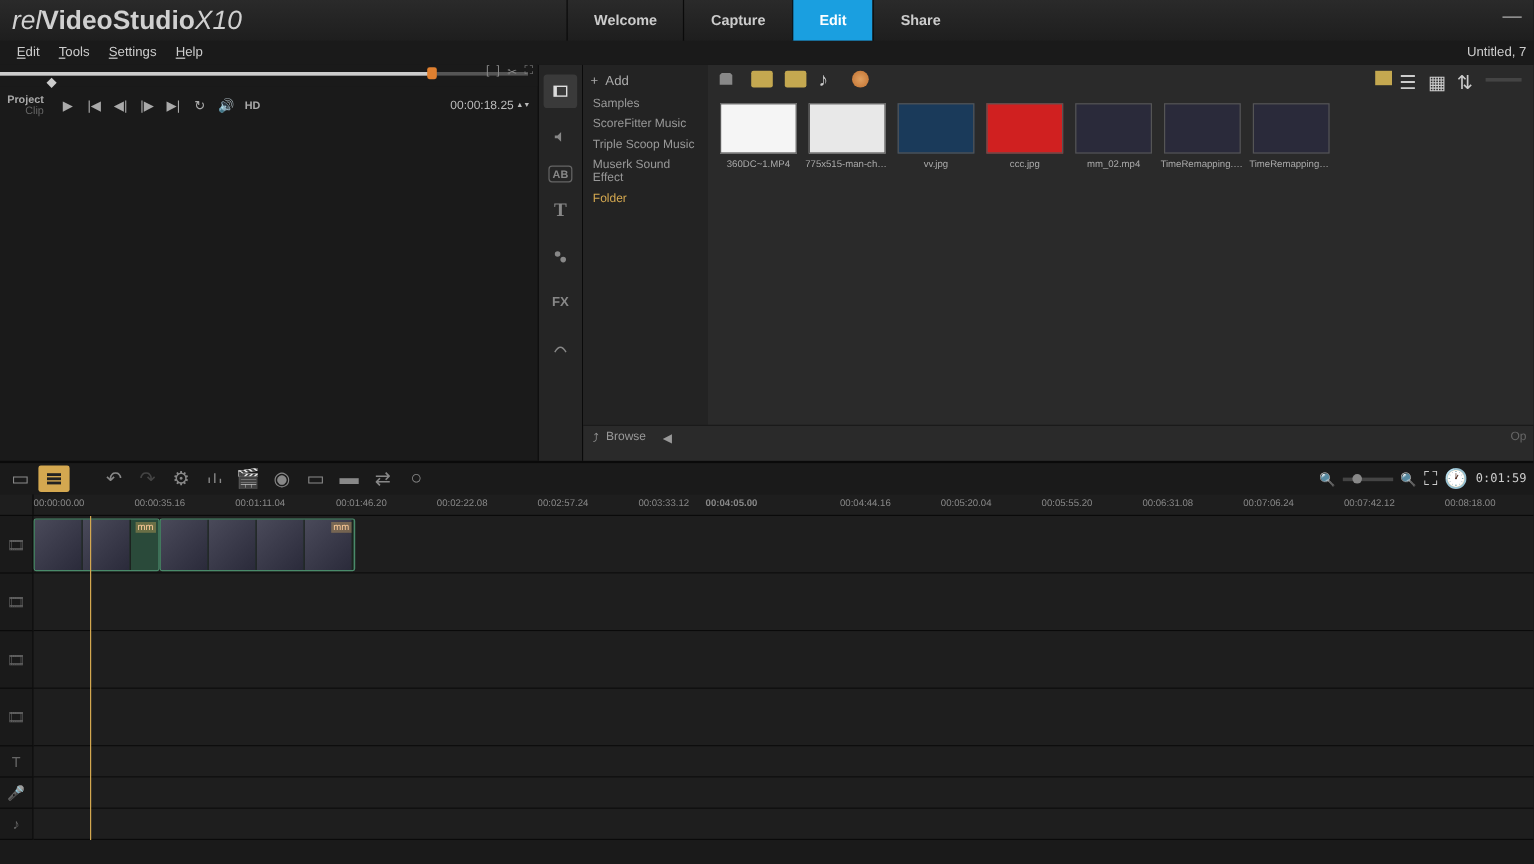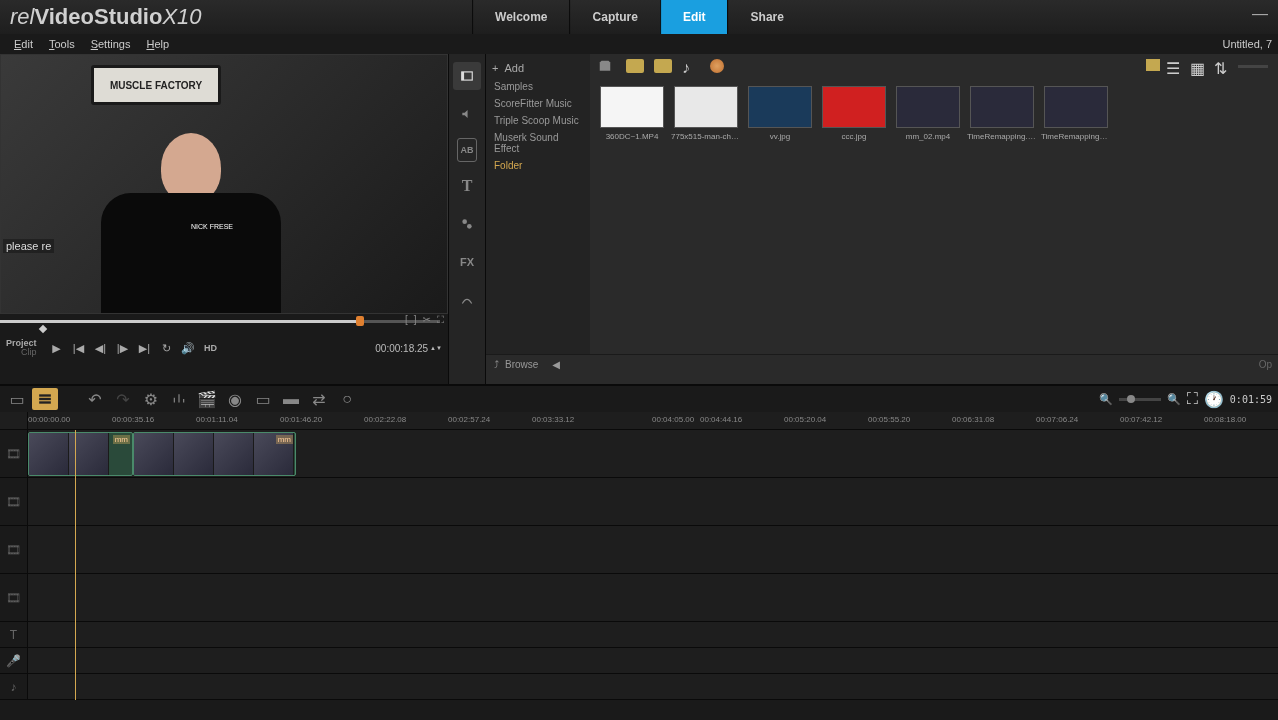--- a/index.html
+++ b/index.html
@@ -116,31 +116,20 @@
       <div class="menu-item"><span class="ul">T</span>ools</div>
       <div class="menu-item"><span class="ul">S</span>ettings</div>
       <div class="menu-item"><span class="ul">H</span>elp</div>
     </div>
   <div class="doc-title">Untitled, 7</div>
 </div>
 
 <div class="main">
 
   <div class="preview-panel">
-    <div class="preview-video">
-      <div class="preview-img">
-        <div class="muscle-factory">MUSCLE FACTORY</div>
-        <div class="person">
-          <div class="person-head"></div>
-          <div class="person-body"></div>
-          <div class="shirt-text">NICK FRESE</div>
-        </div>
-        <div style="position:absolute;bottom:60px;left:2px;color:#ddd;font-size:11px;background:rgba(0,0,0,0.3);padding:1px 3px">please re</div>
-      </div>
-    </div>
     <div class="scrub-bar">
       <div class="scrub-track"></div>
       <div class="scrub-fill"></div>
       <div class="scrub-handle"></div>
       <div style="position:absolute;left:40px;top:12px;width:6px;height:6px;background:#ccc;transform:rotate(45deg)"></div>
       <div class="scrub-icons">
         <span>[</span>
         <span>]</span>
         <span>✂</span>
         <span>⛶</span>
@@ -171,21 +160,21 @@
         <svg viewBox="0 0 24 24">
           <rect x="3" y="5" width="18" height="14" fill="none" stroke="currentColor" stroke-width="2"></rect>
           <rect x="3" y="5" width="4" height="14" fill="currentColor"></rect>
         </svg>
       </div>
     <div class="side-btn">
         <svg viewBox="0 0 24 24">
           <path d="M4 10v4h4l5 5V5l-5 5H4z" fill="currentColor"></path>
         </svg>
       </div>
-    <div class="side-btn" style="font-size:9px;font-weight:bold;border:1px solid #666;width:20px;height:24px;align-items:center">AB</div>
+    <div class="side-btn" style="font-size:9px;font-weight:bold;border:1px solid #666;width:20px;height:14px;align-items:center">AB</div>
     <div class="side-btn" style="font-size:16px;font-weight:bold;font-family:serif">T</div>
     <div class="side-btn">
         <svg viewBox="0 0 24 24">
           <circle cx="8" cy="8" r="4" fill="currentColor"></circle>
           <circle cx="16" cy="16" r="4" fill="currentColor"></circle>
         </svg>
       </div>
     <div class="side-btn">
         <span class="fx-text">FX</span>
       </div>
@@ -310,21 +299,21 @@
   <div class="tl-ruler">
     <div class="ruler-head"></div>
     <div class="ruler-ticks" id="ruler-ticks">
         <div class="tick" style="left: 0px;">00:00:00.00</div>
         <div class="tick" style="left: 84px;">00:00:35.16</div>
         <div class="tick" style="left: 168px;">00:01:11.04</div>
         <div class="tick" style="left: 252px;">00:01:46.20</div>
         <div class="tick" style="left: 336px;">00:02:22.08</div>
         <div class="tick" style="left: 420px;">00:02:57.24</div>
         <div class="tick" style="left: 504px;">00:03:33.12</div>
-        <div class="tick" style="left: 624px;">00:04:05.00</div>
+        <div class="tick" style="left: 560px; font-weight: bold;">00:04:05.00</div>
         <div class="tick" style="left: 672px;">00:04:44.16</div>
         <div class="tick" style="left: 756px;">00:05:20.04</div>
         <div class="tick" style="left: 840px;">00:05:55.20</div>
         <div class="tick" style="left: 924px;">00:06:31.08</div>
         <div class="tick" style="left: 1008px;">00:07:06.24</div>
         <div class="tick" style="left: 1092px;">00:07:42.12</div>
         <div class="tick" style="left: 1176px;">00:08:18.00</div>
       </div>
   </div>
   <div class="tl-tracks">

